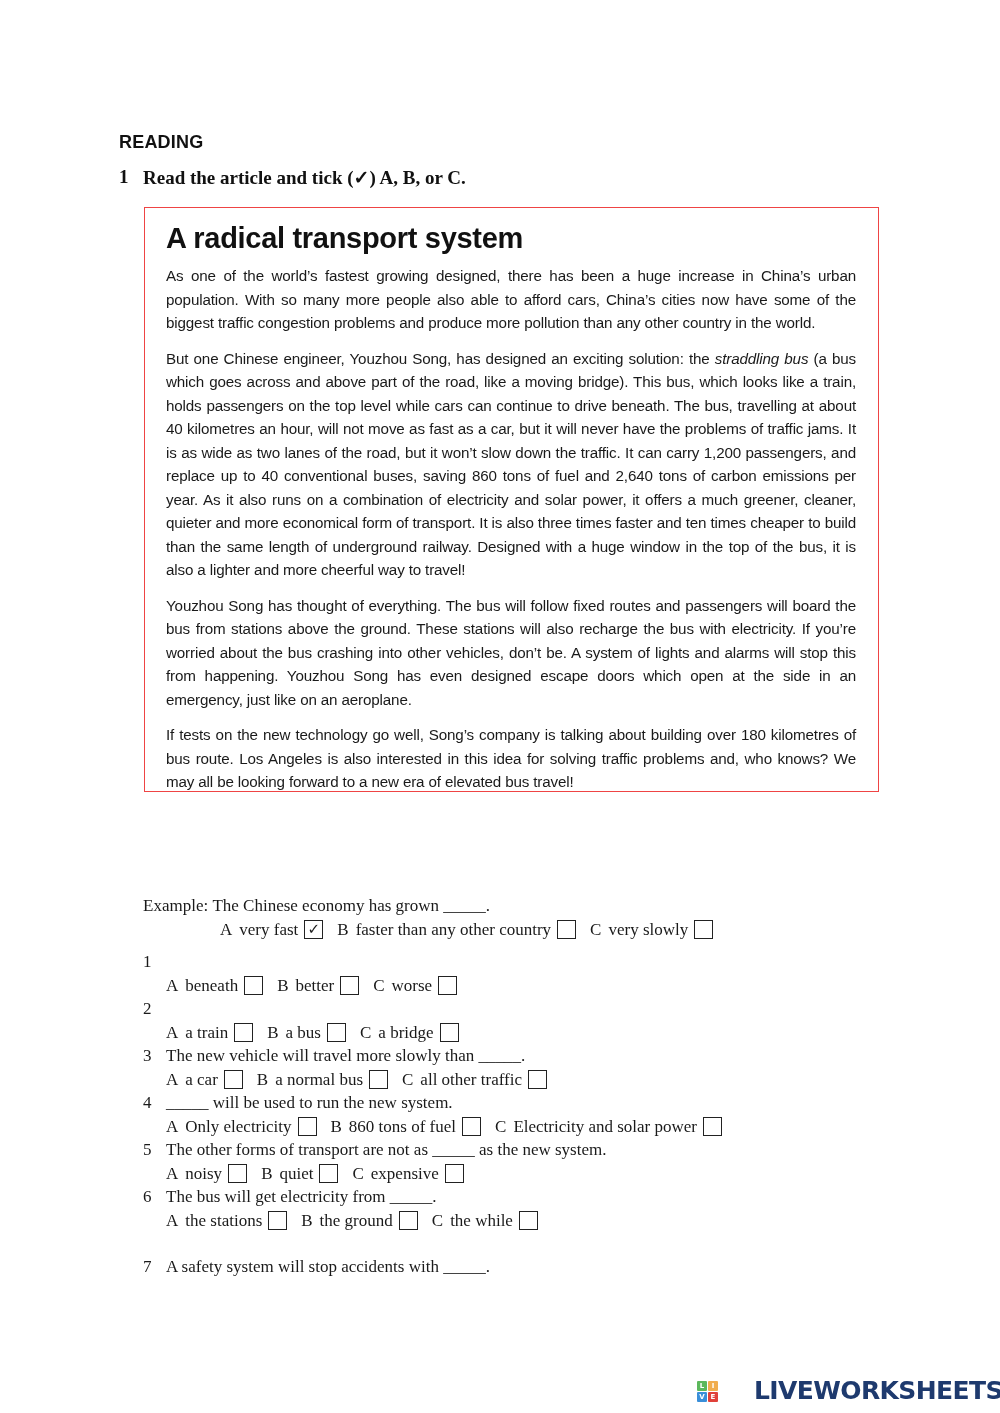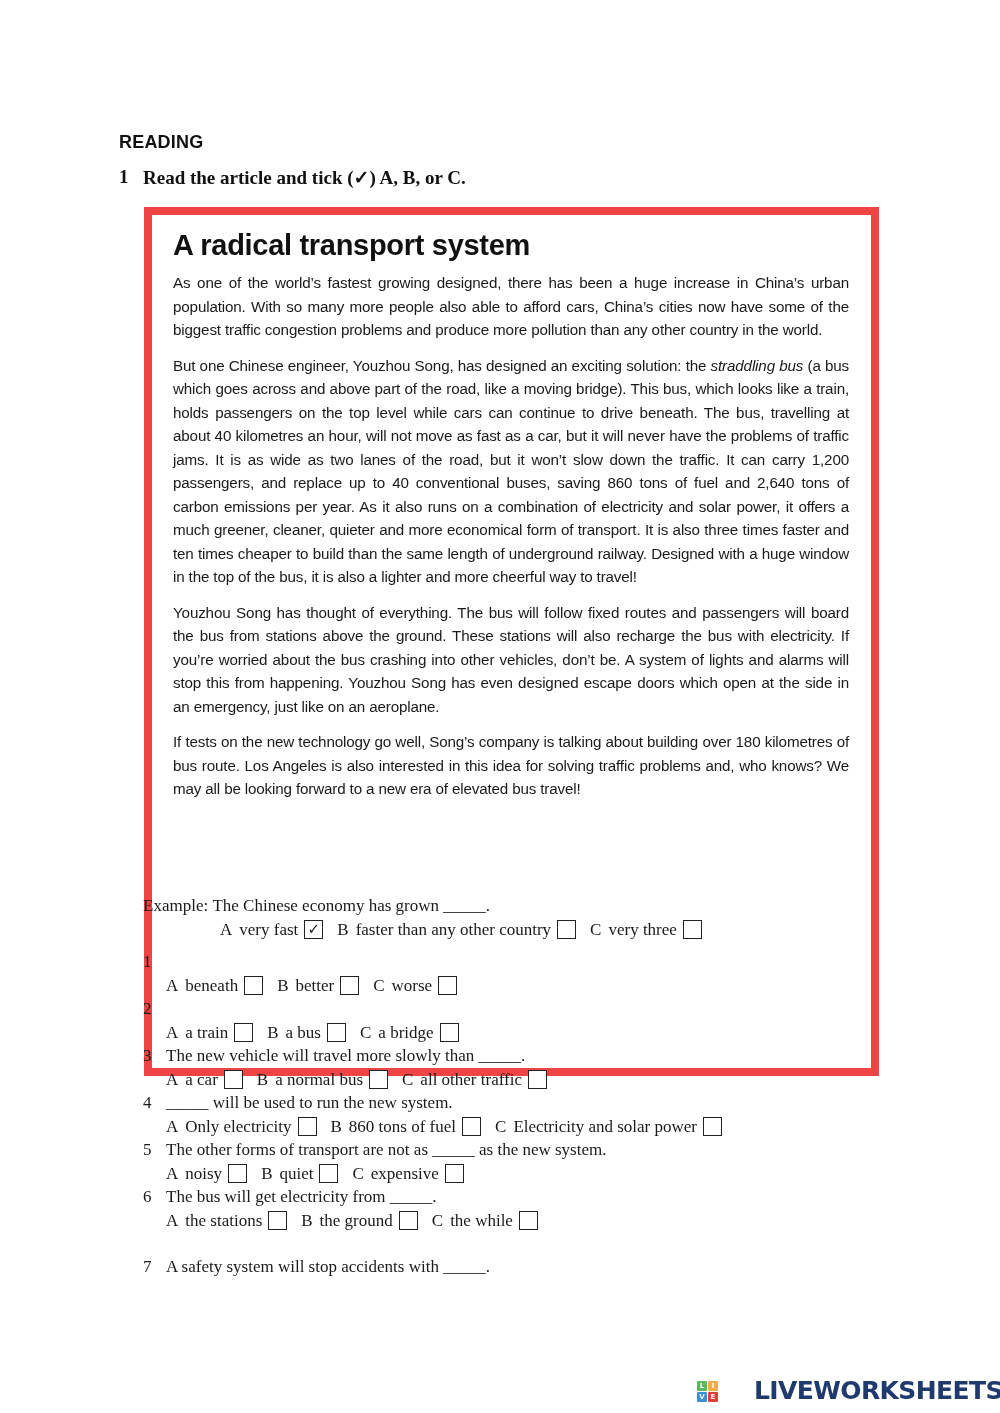--- a/index.html
+++ b/index.html
@@ -13,22 +13,22 @@
       margin-top: 13px;
     }
     .instruction {
       position: absolute; left: 119px; top: 166px;
       font-family: "Liberation Serif", serif; font-weight: bold; font-size: 19px;
       display: flex; gap: 0;
     }
     .instruction .num { display: inline-block; width: 24px; }
 
     .article-box {
-      position: absolute; left: 144px; top: 207px; width: 735px; height: 869px;
-      border: 8px solid #ef4444;
+      position: absolute; left: 144px; top: 207px; width: 735px; height: 585px;
+      border: 1px solid #ef4444;
       padding: 12px 22px 0 21px;
       font-family: "Liberation Sans", sans-serif;
     }
     .article-title {
       font-family: "Liberation Sans", sans-serif; font-weight: bold; font-size: 29px;
       letter-spacing: -0.3px; line-height: 36px; margin-bottom: 8px;
     }
     .article-para {
       font-size: 15.2px; line-height: 23.5px; text-align: justify;
       letter-spacing: -0.15px;
@@ -99,21 +99,21 @@
         <span>very fast</span>
         <span class="checkbox">✓</span>
       </span>
     <span class="opt">
         <span class="letter">B</span>
         <span>faster than any other country</span>
         <span class="checkbox"></span>
       </span>
     <span class="opt">
         <span class="letter">C</span>
-        <span>very three</span>
+        <span>very slowly</span>
         <span class="checkbox"></span>
       </span>
   </div>
   <div style="height:9px"></div>
 
   <div class="q-line">
       <span class="q-num">1</span>
     </div>
   <div class="q-line opt-row">
     <span class="opt">

